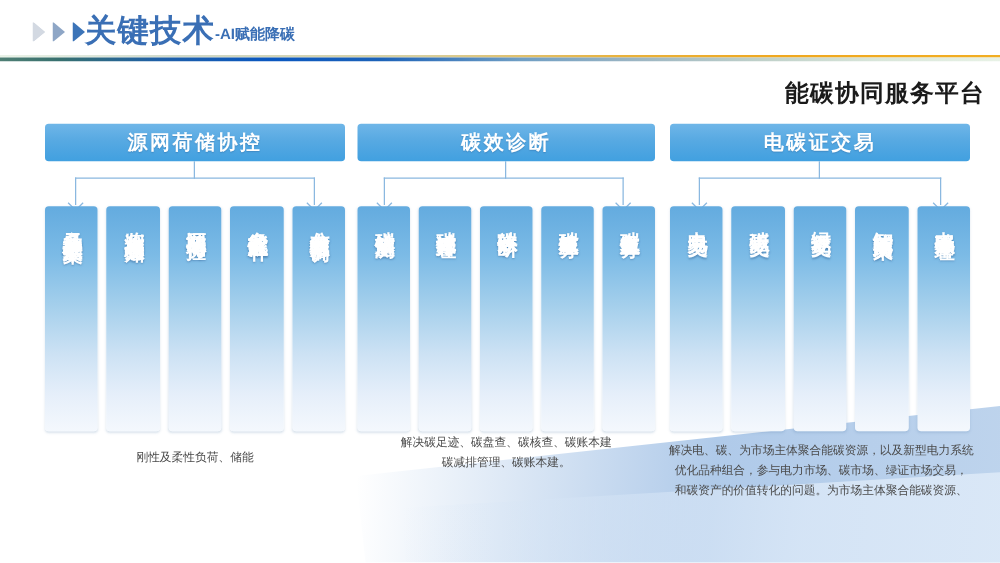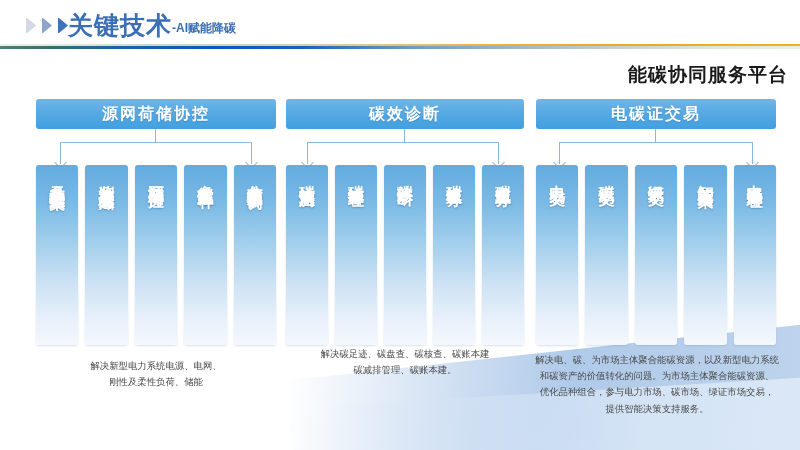--- a/index.html
+++ b/index.html
@@ -180,21 +180,20 @@
       </div>
       <div class="bar" style="width:43px;">
         <span class="bar-label">多能柔性互补</span>
       </div>
       <div class="bar" style="width:43px;">
         <span class="bar-label">分布式微网群调</span>
       </div>
     </div>
   </div>
   <div class="desc" style="left:26px; top:358px; width:260px;">
-    <p>解决新型电力系统电源、电网、</p>
     <p>刚性及柔性负荷、储能</p>
   </div>
 
   <div class="group" style="left:286px; width:238px;">
     <div class="group-head">碳效诊断</div>
     <div class="connectors">
       <div class="conn-stem" style="left:118px;"></div>
       <div class="conn-bus" style="left:21px; width:192px;"></div>
       <div class="conn-drop" style="left:21px;"></div>
       <div class="conn-drop" style="left:212px;"></div>
@@ -247,18 +246,17 @@
       <div class="bar" style="width:43px;">
         <span class="bar-label">智能辅助决策</span>
       </div>
       <div class="bar" style="width:43px;">
         <span class="bar-label">电碳账本管理</span>
       </div>
     </div>
   </div>
   <div class="desc" style="left:518px; top:352px; width:278px;">
     <p>解决电、碳、为市场主体聚合能碳资源，以及新型电力系统</p>
+    <p>优化品种组合，参与电力市场、碳市场、绿证市场交易，</p>
     <p>和碳资产的价值转化的问题。为市场主体聚合能碳资源、</p>
-    <p>优化品种组合，参与电力市场、碳市场、绿证市场交易，</p>
-    <p>提供智能决策支持服务。</p>
   </div>
 
 </div>
 
 </body></html>

